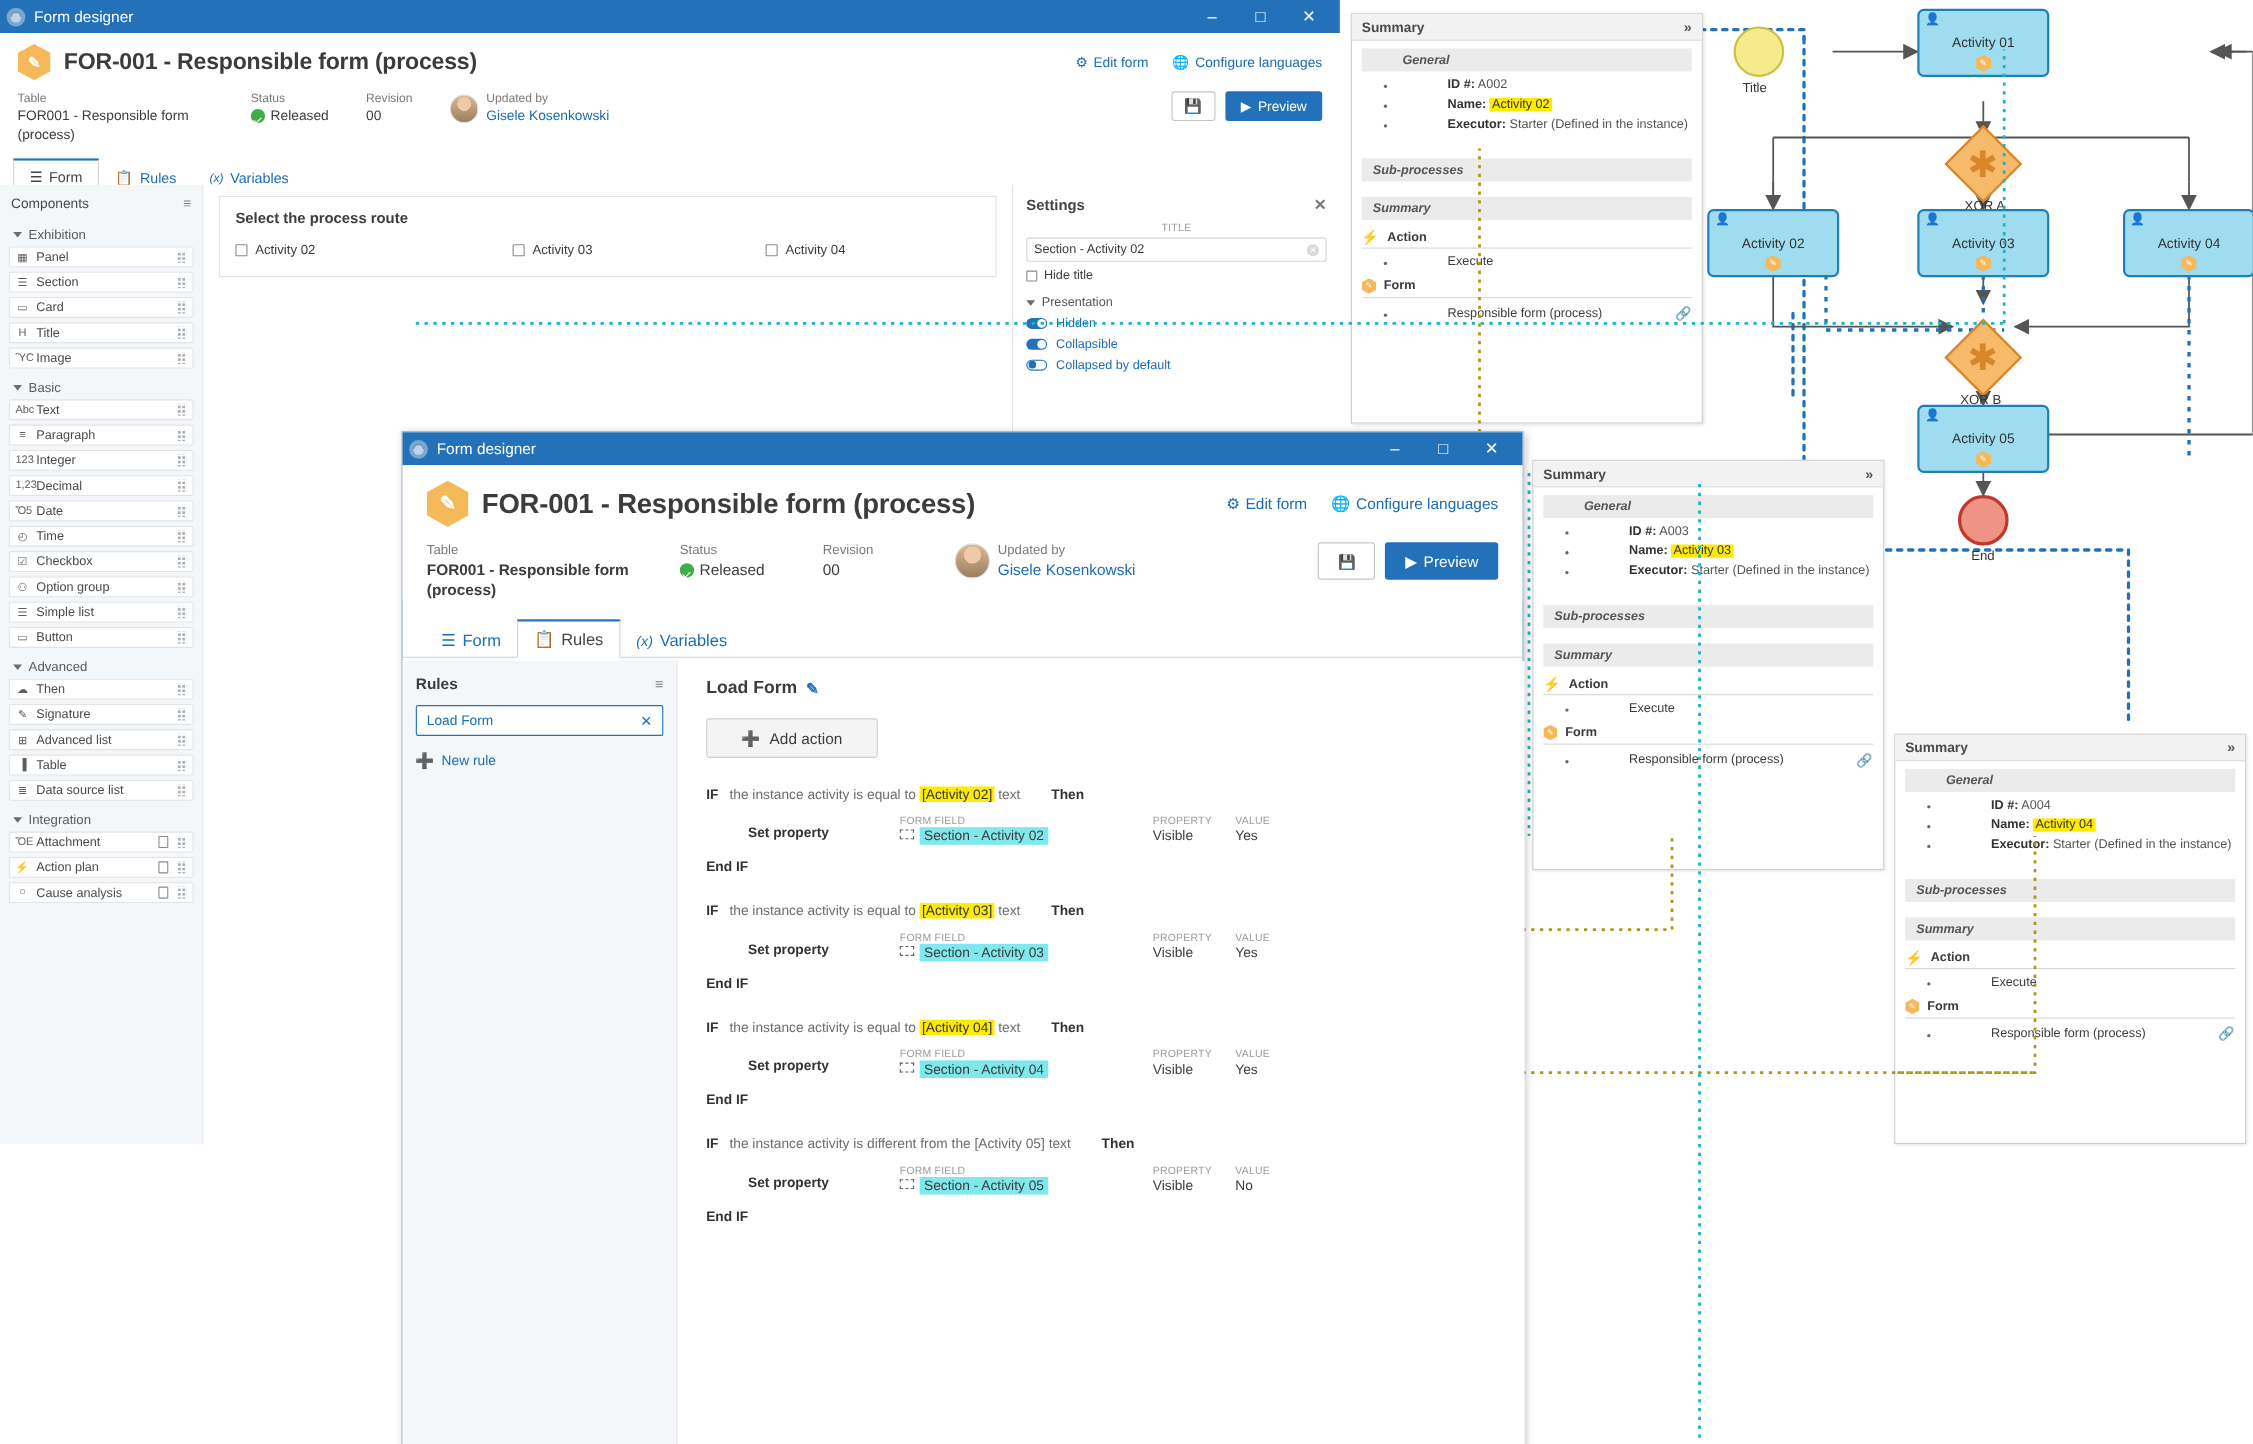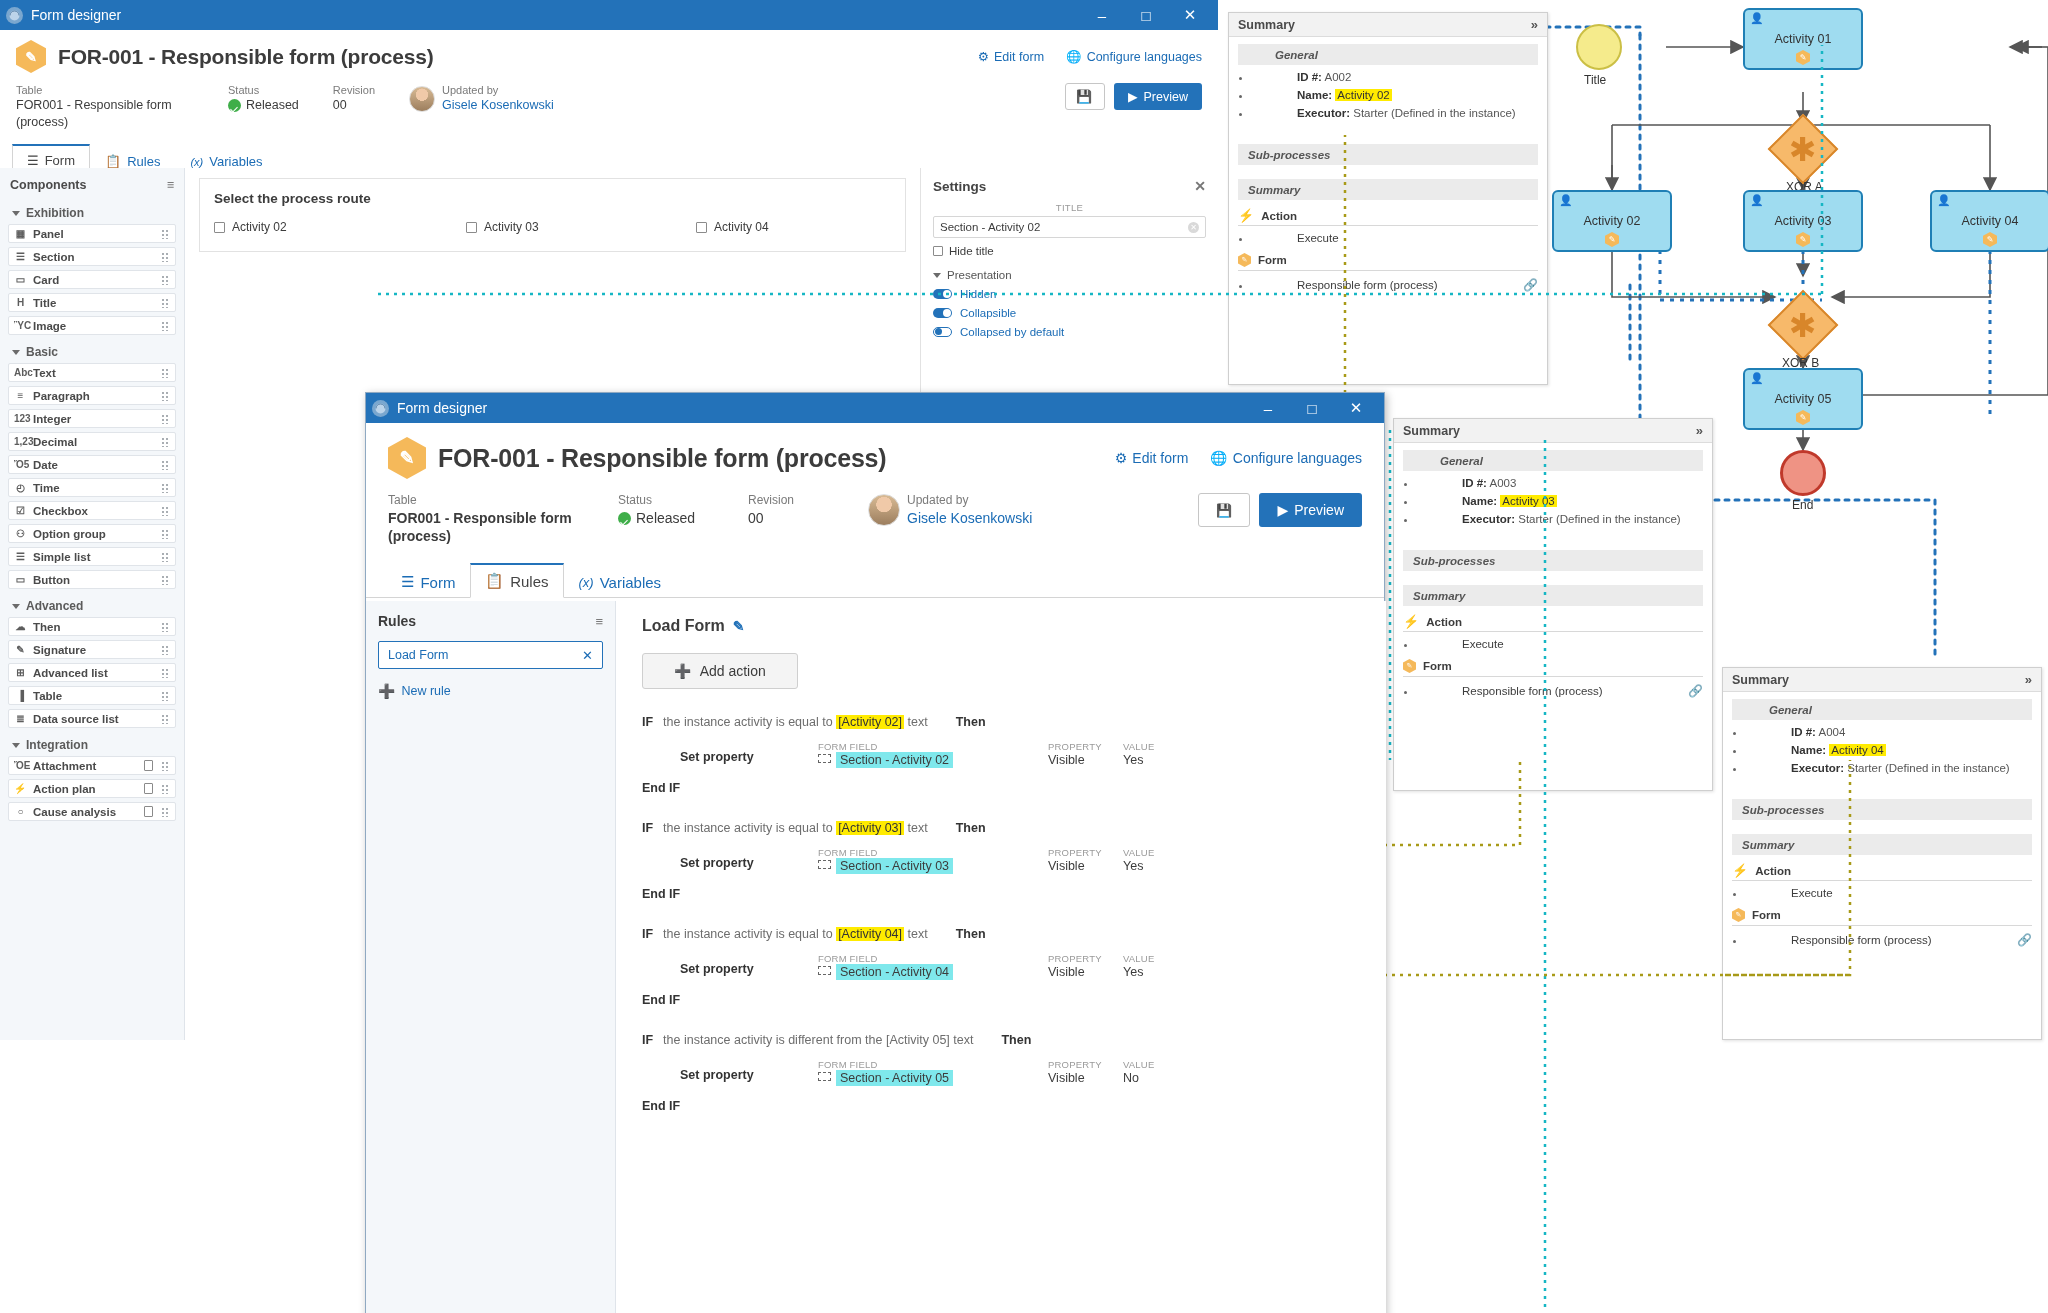--- a/index.html
+++ b/index.html
@@ -155,21 +155,21 @@
 
   
   .summary{background:#fff;border:1px solid #cfcfcf;box-shadow:1px 1px 3px rgba(0,0,0,.12);}
   .sum-hdr{background:#f2f2f2;border-bottom:1px solid #dcdcdc;height:24px;display:flex;align-items:center;
      padding:0 9px;font-size:12.5px;font-weight:bold;color:#4a4a4a;}
   .sum-hdr .chev{margin-left:auto;color:#555;font-size:13px;font-weight:bold;}
   .sum-body{padding:7px 9px 9px 9px;}
   .sum-sec{background:#ebebeb;height:21px;display:flex;align-items:center;padding:0 10px;
      font-size:11.5px;font-style:italic;font-weight:bold;color:#555;margin-top:7px;}
   .sum-sec:first-child{margin-top:0;padding-left:37px;}
-  .sum-li{font-size:11.5px;color:#3c3c3c;margin:6px 0 0 12px;position:relative;padding-left:47px;}
+  .sum-li{font-size:11.5px;color:#3c3c3c;margin:6px 0 0 31px;position:relative;padding-left:47px;}
   .sum-li:before{content:"";position:absolute;left:-11px;top:6px;width:3px;height:3px;border-radius:50%;background:#666;}
   .sum-li b{color:#333;}
   .sum-li .val{color:#555;}
   .sum-actrow{display:flex;align-items:center;gap:7px;margin-top:9px;border-bottom:1px solid #d8d8d8;padding-bottom:3px;}
   .sum-actrow .lbl{font-size:11.5px;font-weight:bold;color:#3c3c3c;}
   .bolt{color:#f0b323;font-size:13px;line-height:1;}
   .hexmini{width:13px;height:14px;background:#f5b95a;flex:0 0 auto;
      clip-path:polygon(50% 0%,100% 25%,100% 75%,50% 100%,0% 75%,0% 25%);
      display:flex;align-items:center;justify-content:center;color:#fff;font-size:7px;}
   .sum-formrow{display:flex;align-items:center;margin-top:7px;}
@@ -286,21 +286,21 @@
     <div class="tab">
       <span>📋</span>
       <span>Rules</span>
     </div>
     <div class="tab">
       <span style="font-style:italic;font-size:11px">(x)</span>
       <span>Variables</span>
     </div>
   </div>
 
-  <div class="comp-panel abs" style="left:0;top:168px;width:185px;height:872px;font-weight:bold;">
+  <div class="comp-panel abs" style="left:0;top:168px;width:185px;height:872px;">
     <div class="comp-hdr">
       <span>Components</span>
       <span class="ic">≡</span>
     </div>
     <div id="comp-groups">
         <div class="grp">
           <span class="caret"></span>
           <span>Exhibition</span>
         </div>
         <div class="comp-item">

